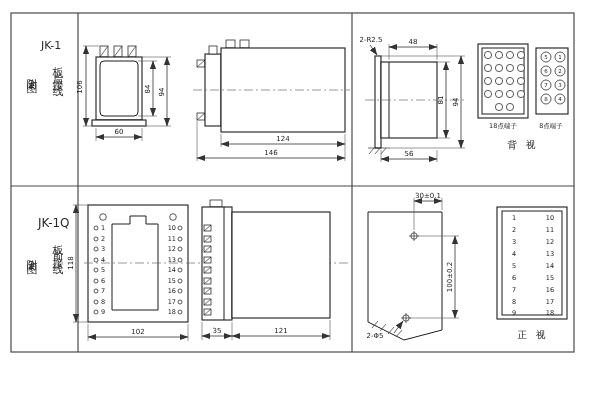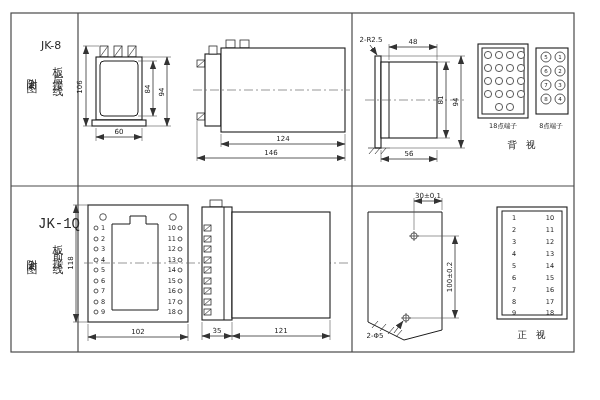--- a/index.html
+++ b/index.html
@@ -22,25 +22,25 @@
   .cap   { font-size:9.5px; text-anchor:middle; letter-spacing:3px; }
   .inside { font-size:5.5px; text-anchor:middle; }
 </style>
 </head>
 <body>
 
 <div id="canvas">
 
   
   <div class="zh vert" style="left:23px; top:70px; font-size:11px; letter-spacing:4px;">附图2</div>
-  <div class="zh" style="left:41px; top:39px; font-size:11px;">JK-8</div>
+  <div class="zh" style="left:41px; top:39px; font-size:11px;">JK-1</div>
   <div class="zh vert" style="left:49px; top:58px; font-size:11px; letter-spacing:6px;">板后接线</div>
 
   <div class="zh vert" style="left:23px; top:251px; font-size:11px; letter-spacing:4px;">附图2</div>
-  <div class="zh" style="left:38px; top:216px; font-size:14px;font-family:Liberation Mono, monospace;">JK-1Q</div>
+  <div class="zh" style="left:38px; top:216px; font-size:12px;">JK-1Q</div>
   <div class="zh vert" style="left:49px; top:236px; font-size:11px; letter-spacing:6px;">板前接线</div>
 
   <svg width="600" height="400" viewBox="0 0 600 400">
     <defs>
       <marker id="arw" viewBox="0 0 10 10" refX="9" refY="5" markerWidth="9" markerHeight="9" orient="auto-start-reverse" markerUnits="userSpaceOnUse">
         <path d="M0,1.5 L9.5,5 L0,8.5 Z" fill="#333"></path>
       </marker>
     </defs>
 
     <g>

